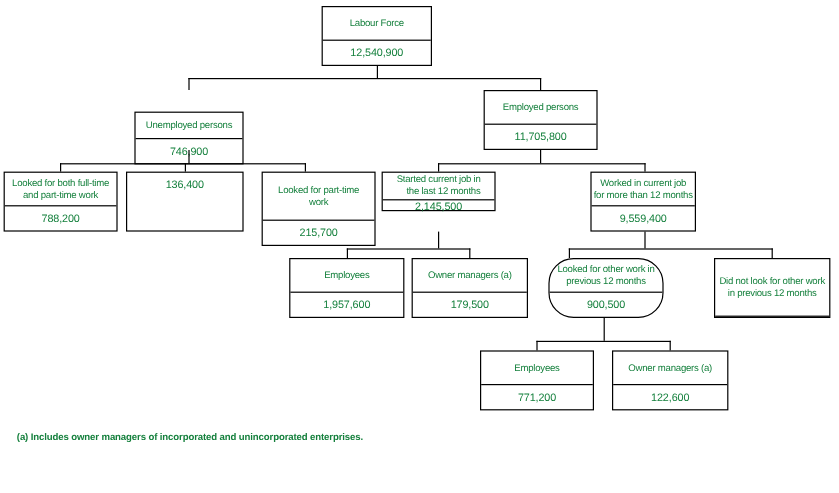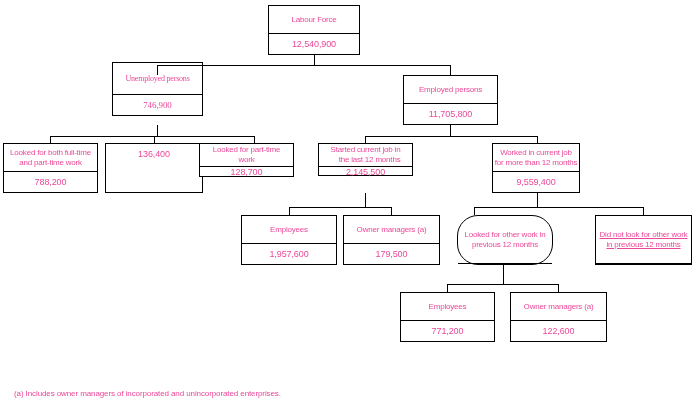--- a/index.html
+++ b/index.html
@@ -1,71 +1,71 @@
 <!DOCTYPE html>
 <html><head>
 <meta charset="utf-8">
 <style>
   html,body{margin:0;padding:0;background:#fff;}
   .canvas{
     position:relative;width:699px;height:411px;background:#ffffff;
-    font-family:"Liberation Sans",sans-serif;color:#ec4899;overflow:hidden;
+    font-family:"Liberation Sans",sans-serif;color:#15803d;overflow:hidden;
   }
   .node{
     position:absolute;border:1px solid #000;background:#fff;
     display:flex;flex-direction:column;text-align:center;box-sizing:border-box;
   }
   .node .label{
     flex:1;display:flex;align-items:center;justify-content:center;
     border-bottom:1px solid #000;padding:1px 1px;
     font-size:8px;letter-spacing:-0.2px;line-height:1.25;white-space:pre-line;
   }
   .node .value{
     height:20px;display:flex;align-items:center;justify-content:center;
     font-size:9px;letter-spacing:-0.1px;
   }
   .line{position:absolute;background:#000;}
   .hline{height:1px;}
   .vline{width:1px;}
   .footnote{
-    position:absolute;left:14px;top:389px;
-    font-size:8px;letter-spacing:-0.1px;
+    position:absolute;left:14px;top:360px;
+    font-size:8px;letter-spacing:-0.1px;font-weight:bold;
   }
 </style>
 </head>
 <body>
 
 <div class="canvas">
 
   <div class="node" style="left:268px;top:5px;width:92px;height:50px;">
     <div class="label">Labour Force</div>
     <div class="value">12,540,900</div>
   </div>
 
-  <div class="node" style="left:112px;top:62px;width:91px;height:54px;font-family:Liberation Serif, serif;">
+  <div class="node" style="left:112px;top:93px;width:91px;height:44px;">
     <div class="label">Unemployed persons</div>
     <div class="value">746,900</div>
   </div>
   <div class="node" style="left:403px;top:75px;width:95px;height:50px;">
     <div class="label">Employed persons</div>
     <div class="value">11,705,800</div>
   </div>
 
   <div class="node" style="left:3px;top:143px;width:95px;height:50px;">
     <div class="label">Looked for both full-time
 and part-time  work</div>
     <div class="value">788,200</div>
   </div>
   <div class="node" style="left:105px;top:143px;width:98px;height:50px;">
     <div class="value">136,400</div>
   </div>
-  <div class="node" style="left:199px;top:143px;width:95px;height:34px;justify-content:space-between;">
+  <div class="node" style="left:218px;top:143px;width:95px;height:62px;justify-content:space-between;">
     <div class="label">Looked for part-time
 work</div>
-    <div class="value">128,700</div>
+    <div class="value">215,700</div>
   </div>
   <div class="node" style="left:318px;top:143px;width:95px;height:33px;text-align:right;">
     <div class="label">Started current job in
 the last 12 months</div>
     <div class="value">2,145,500</div>
   </div>
   <div class="node" style="left:492px;top:143px;width:88px;height:50px;">
     <div class="label">Worked in current job
 for more than 12 months</div>
     <div class="value">9,559,400</div>
@@ -75,22 +75,23 @@
     <div class="label">Employees</div>
     <div class="value">1,957,600</div>
   </div>
   <div class="node" style="left:343px;top:215px;width:97px;height:50px;">
     <div class="label">Owner managers (a)</div>
     <div class="value">179,500</div>
   </div>
   <div class="node" style="left:457px;top:215px;width:96px;height:50px;border-radius:21px;">
     <div class="label">Looked for other work in
 previous 12 months</div>
+    <div class="value">900,500</div>
   </div>
-  <div class="node" style="left:595px;top:215px;width:97px;height:50px;text-decoration:underline;">
+  <div class="node" style="left:595px;top:215px;width:97px;height:50px;">
     <div class="label">Did not look for other work
 in previous 12 months</div>
   </div>
 
   <div class="node" style="left:400px;top:292px;width:95px;height:50px;">
     <div class="label">Employees</div>
     <div class="value">771,200</div>
   </div>
   <div class="node" style="left:510px;top:292px;width:97px;height:50px;">
     <div class="label">Owner managers (a)</div>

